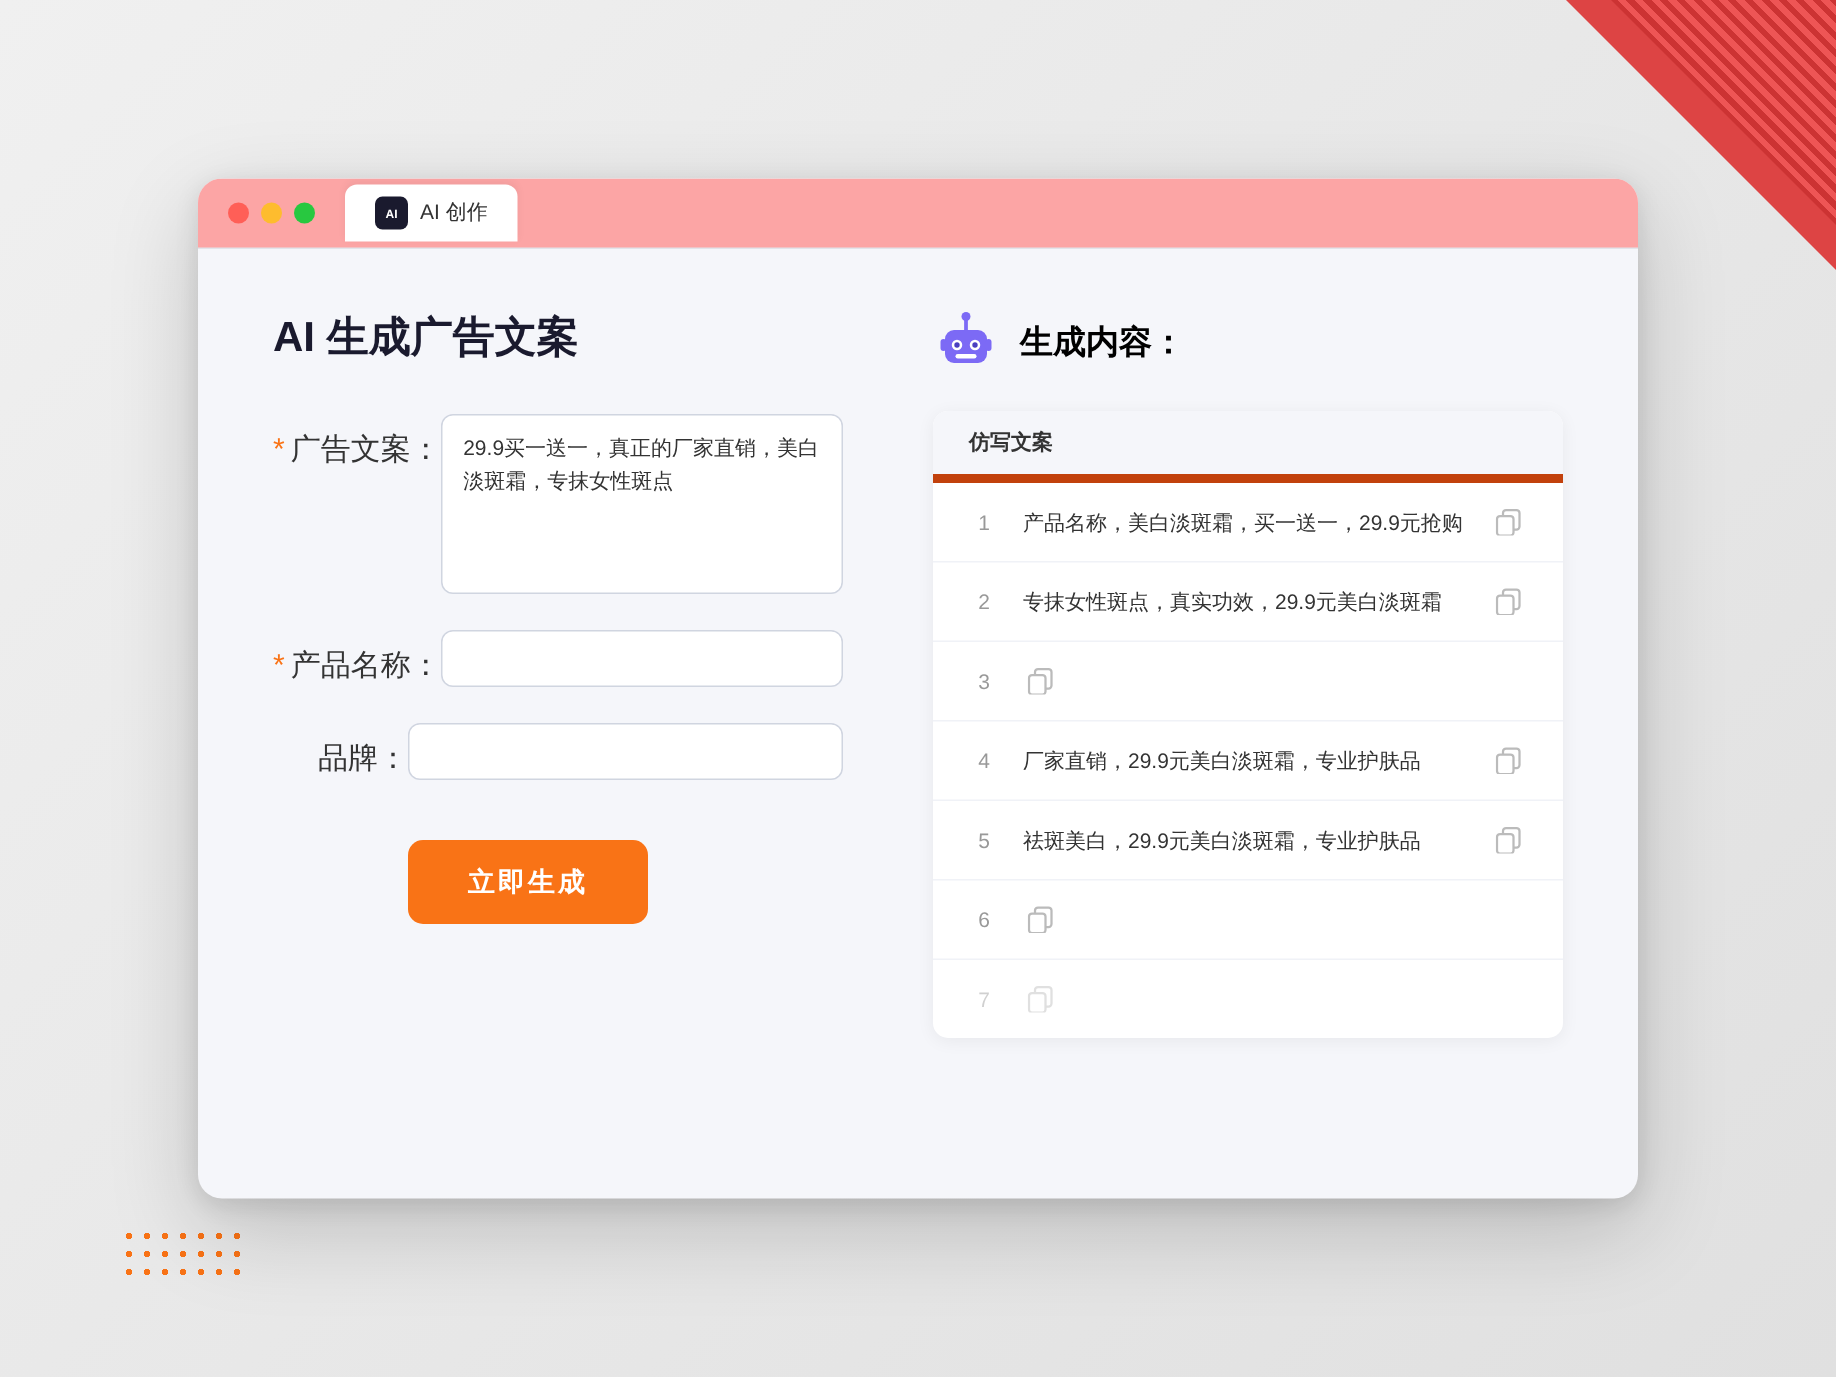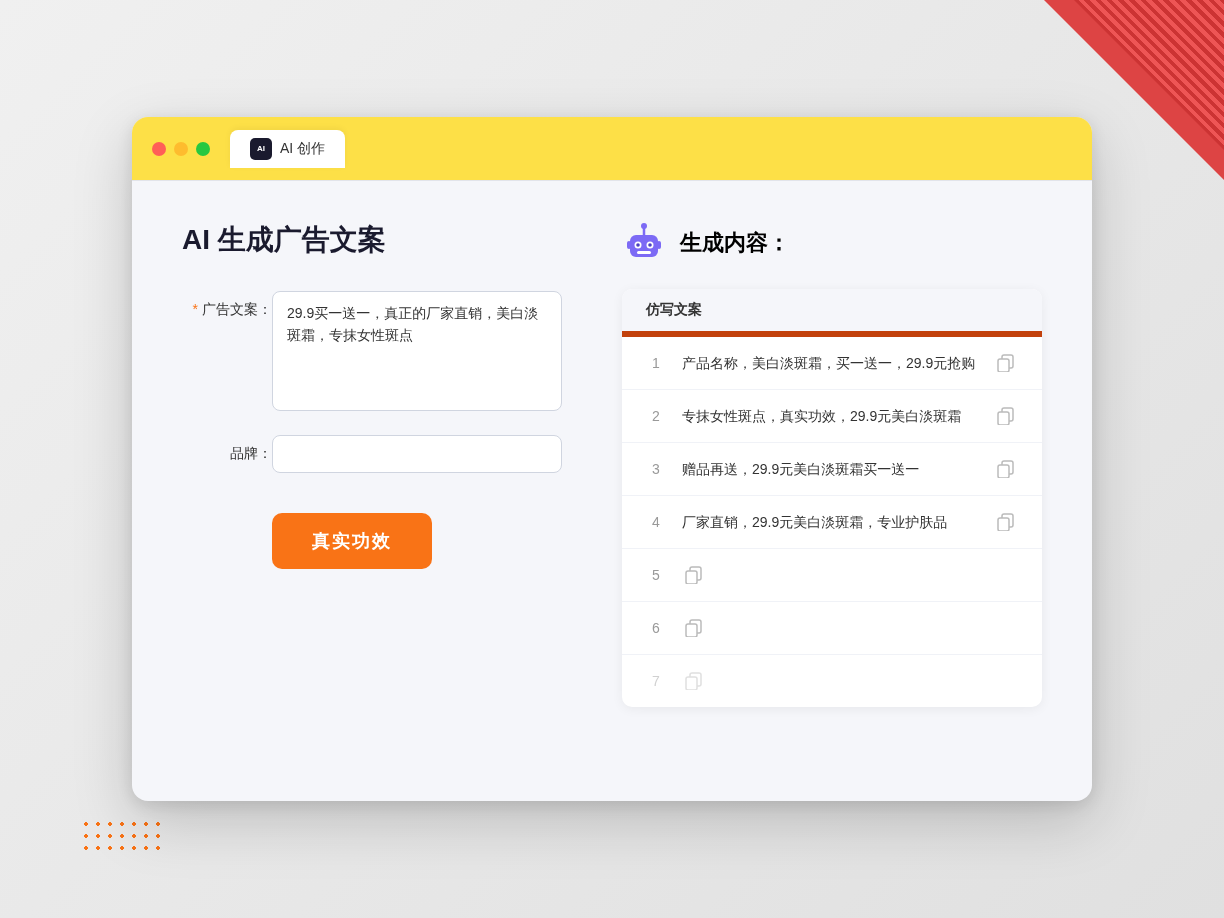--- a/index.html
+++ b/index.html
@@ -60,22 +60,22 @@
       background: #f5f6fa;
       border-radius: 16px;
       box-shadow: 0 20px 60px rgba(0,0,0,0.18), 0 4px 16px rgba(0,0,0,0.10);
       overflow: hidden;
       position: relative;
       z-index: 1;
     }
 
     
     .title-bar {
-      background: #fde047;
-      height: 64px;
+      background: #fca5a5;
+      height: 47px;
       display: flex;
       align-items: center;
       padding: 0 20px;
       border-bottom: 1px solid #e2e4ea;
     }
 
     .window-controls {
       display: flex;
       gap: 8px;
       margin-right: 20px;
@@ -145,21 +145,21 @@
     }
 
     .form-group {
       margin-bottom: 24px;
       display: flex;
       align-items: flex-start;
       gap: 0;
     }
 
     .form-label {
-      font-size: 14px;
+      font-size: 20px;
       color: #333;
       white-space: nowrap;
       padding-top: 10px;
       min-width: 90px;
       text-align: right;
     }
 
     .required-star {
       color: #f97316;
       margin-right: 4px;
@@ -312,29 +312,35 @@
 
       
       <div class="form-group">
         <label class="form-label">
           <span class="required-star">*</span><span>广告文案：</span>
         </label>
         <textarea class="form-input" style="">29.9买一送一，真正的厂家直销，美白淡斑霜，专抹女性斑点</textarea>
       </div>
 
       
+      <div class="form-group">
+        <label class="form-label">
+          <span class="required-star">*</span><span>产品名称：</span>
+        </label>
+        <input type="text" class="form-input" style="">
+      </div>
 
       
       <div class="form-group">
         <label class="form-label">品牌：</label>
         <input type="text" class="form-input" style="">
       </div>
 
       
-      <button class="generate-btn">真实功效</button>
+      <button class="generate-btn">立即生成</button>
     </div>
 
     <div class="right-panel">
       <div class="result-header">
 
         <div class="robot-icon">
           <svg class="robot-svg" viewBox="0 0 44 44" fill="none" xmlns="http://www.w3.org/2000/svg">
 
             <rect x="8" y="14" width="28" height="22" rx="6" fill="#7c6af5"></rect>
 
@@ -374,40 +380,40 @@
     <span class="row-text">专抹女性斑点，真实功效，29.9元美白淡斑霜</span>
     <span class="copy-icon" title="复制">
       <svg width="18" height="18" viewBox="0 0 18 18" fill="none">
         <rect x="5" y="1" width="11" height="13" rx="2" stroke="currentColor" stroke-width="1.5"></rect>
         <rect x="1" y="5" width="11" height="13" rx="2" fill="white" stroke="currentColor" stroke-width="1.5"></rect>
       </svg>
     </span>
   </div>
             <div class="table-row">
     <span class="row-number">3</span>
-    <span class="row-text">赠品再送，29.9元美白淡斑霜买一送一</span>
     <span class="copy-icon" title="复制">
       <svg width="18" height="18" viewBox="0 0 18 18" fill="none">
         <rect x="5" y="1" width="11" height="13" rx="2" stroke="currentColor" stroke-width="1.5"></rect>
         <rect x="1" y="5" width="11" height="13" rx="2" fill="white" stroke="currentColor" stroke-width="1.5"></rect>
       </svg>
     </span>
   </div>
             <div class="table-row">
     <span class="row-number">4</span>
     <span class="row-text">厂家直销，29.9元美白淡斑霜，专业护肤品</span>
     <span class="copy-icon" title="复制">
       <svg width="18" height="18" viewBox="0 0 18 18" fill="none">
         <rect x="5" y="1" width="11" height="13" rx="2" stroke="currentColor" stroke-width="1.5"></rect>
         <rect x="1" y="5" width="11" height="13" rx="2" fill="white" stroke="currentColor" stroke-width="1.5"></rect>
       </svg>
     </span>
   </div>
             <div class="table-row">
     <span class="row-number">5</span>
+    <span class="row-text">祛斑美白，29.9元美白淡斑霜，专业护肤品</span>
     <span class="copy-icon" title="复制">
       <svg width="18" height="18" viewBox="0 0 18 18" fill="none">
         <rect x="5" y="1" width="11" height="13" rx="2" stroke="currentColor" stroke-width="1.5"></rect>
         <rect x="1" y="5" width="11" height="13" rx="2" fill="white" stroke="currentColor" stroke-width="1.5"></rect>
       </svg>
     </span>
   </div>
             <div class="table-row">
     <span class="row-number">6</span>
     <span class="copy-icon" title="复制">

